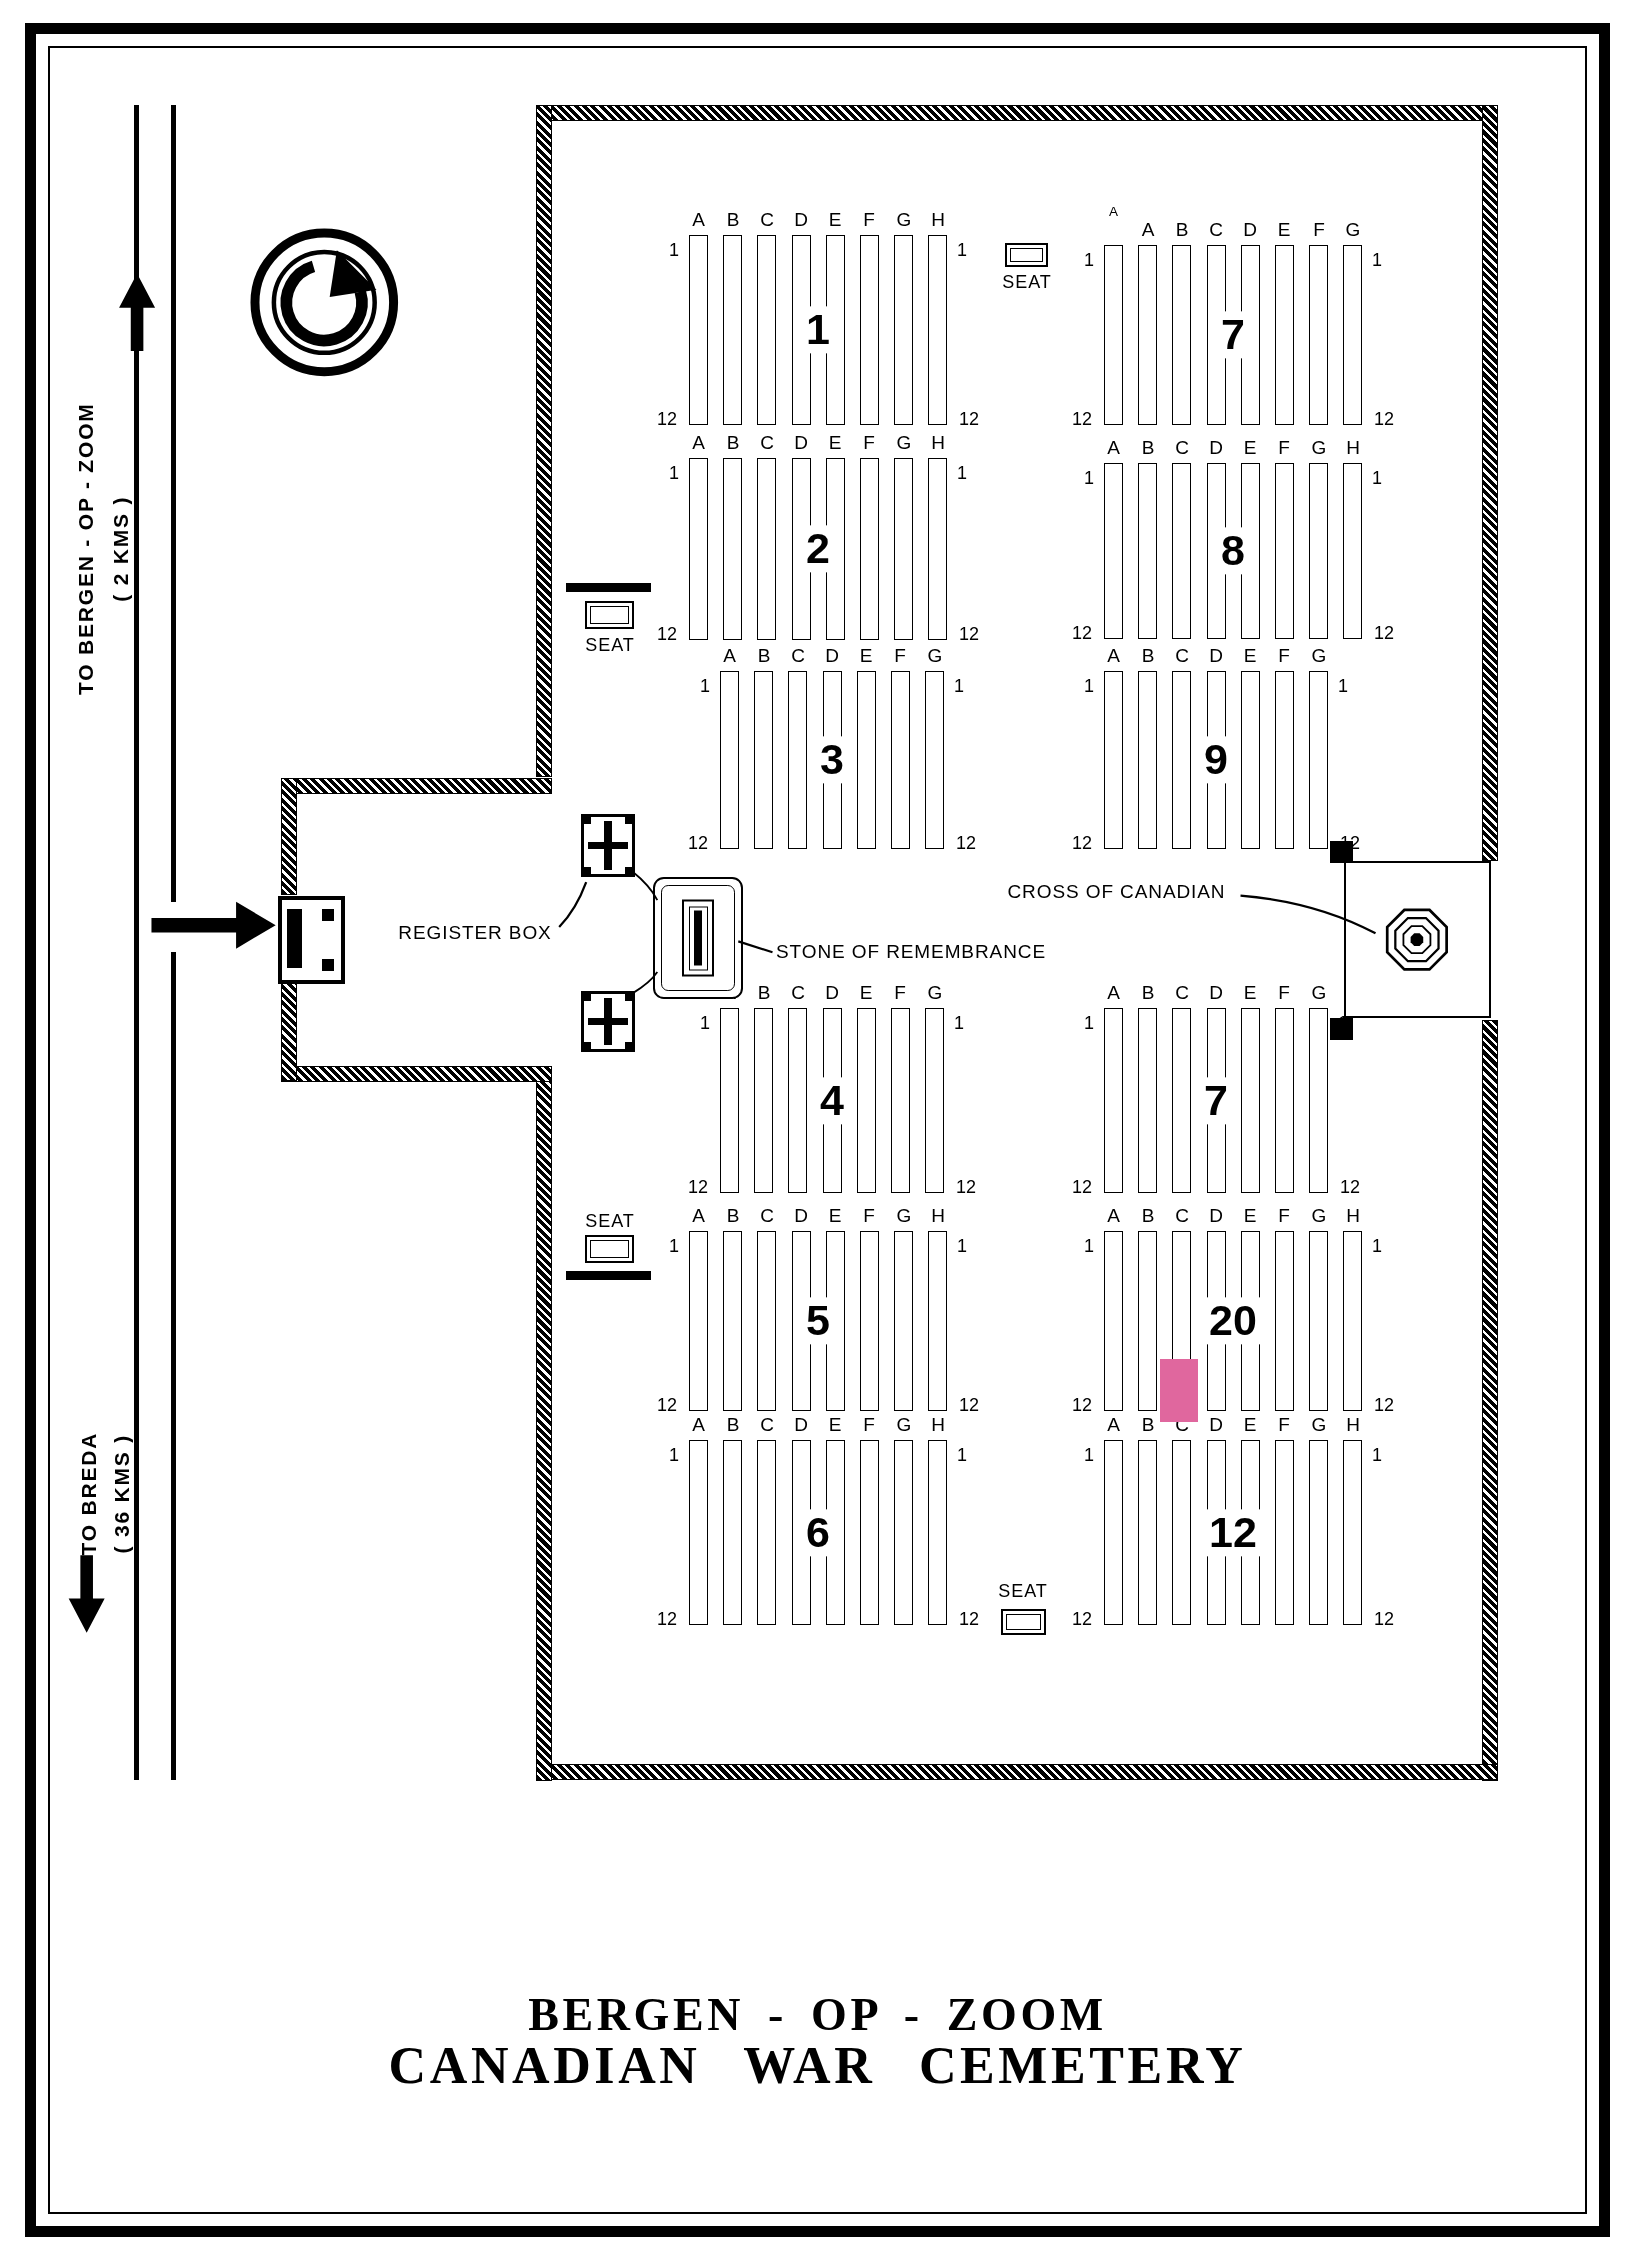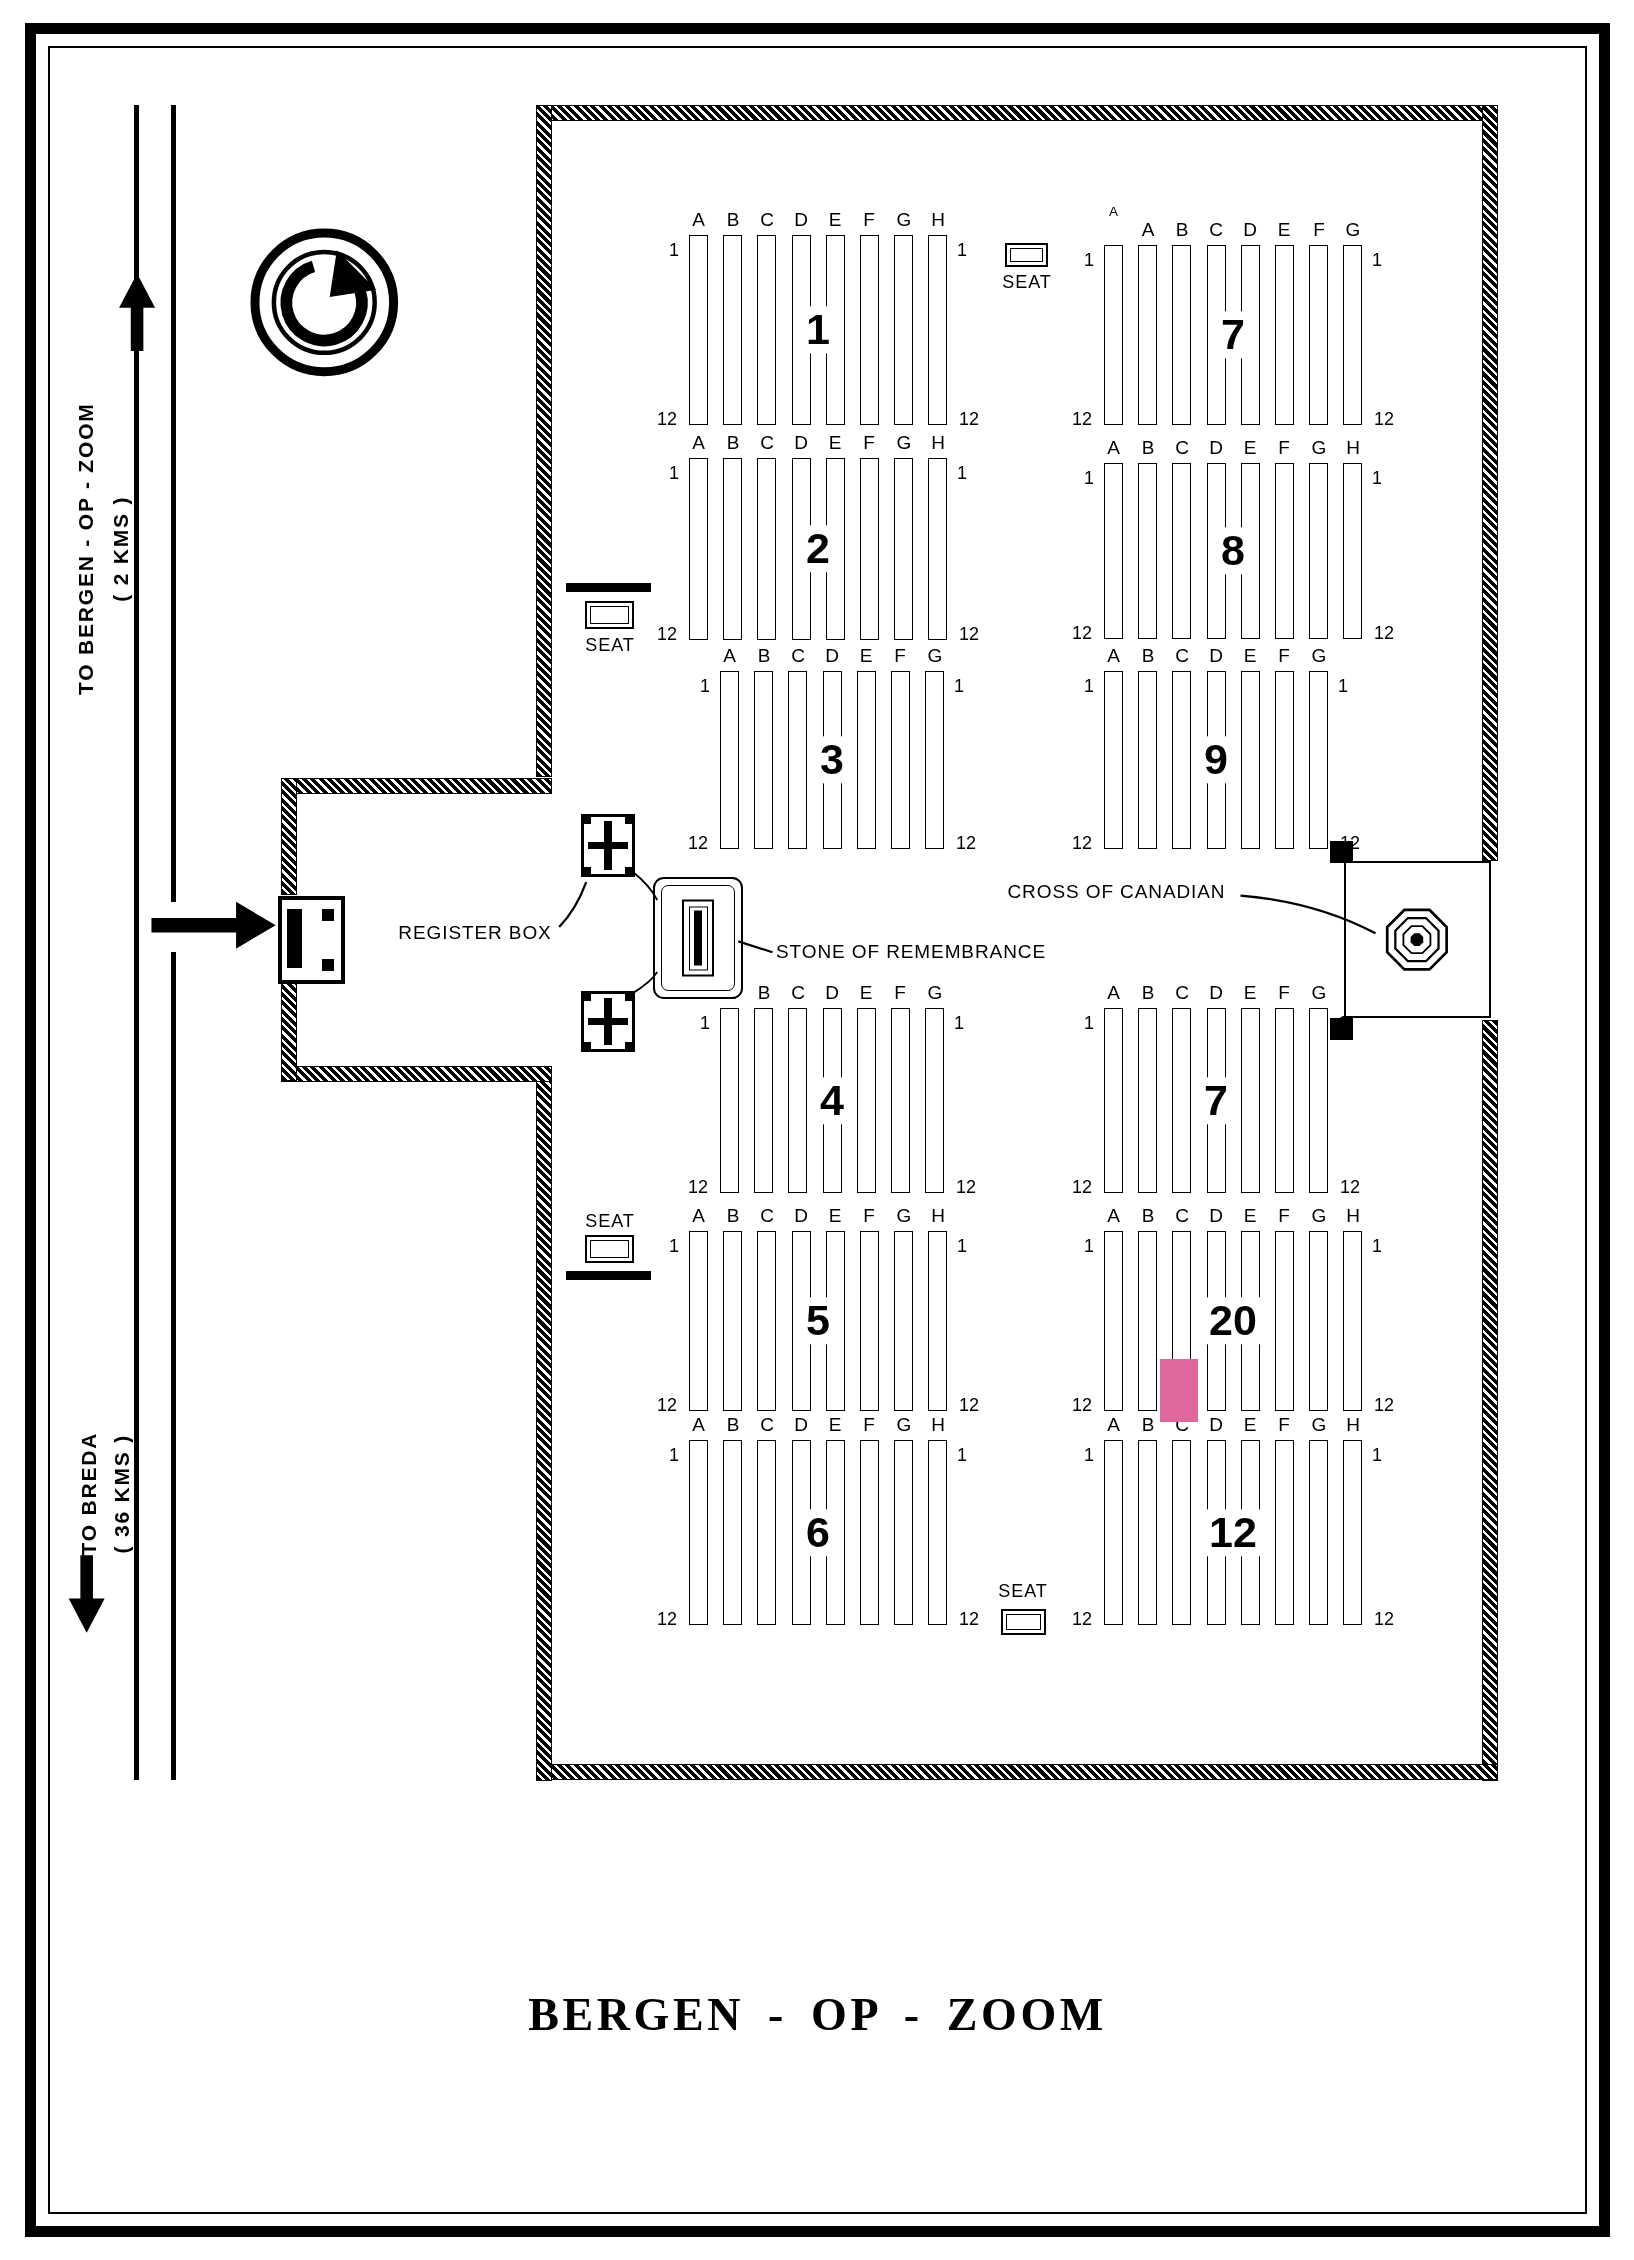--- a/index.html
+++ b/index.html
@@ -449,15 +449,16 @@
     <path d="M 702,1104 Q 722,1092 730,1080" fill="none" stroke="#000" stroke-width="2"></path>
     <g transform="translate(1574,1044)">
       <polygon points="14,33 33,14 33,-14 14,-33 -14,-33 -33,-14 -33,14 -14,33" fill="#fff" stroke="#000" stroke-width="3"></polygon>
       <polygon points="10,24 24,10 24,-10 10,-24 -10,-24 -24,-10 -24,10 -10,24" fill="none" stroke="#000" stroke-width="2.5"></polygon>
       <polygon points="6,15 15,6 15,-6 6,-15 -6,-15 -15,-6 -15,6 -6,15" fill="none" stroke="#000" stroke-width="2"></polygon>
       <polygon points="3,7 7,3 7,-3 3,-7 -3,-7 -7,-3 -7,3 -3,7" fill="#000"></polygon>
     </g>
   </svg>
 
   <div class="title title1">BERGEN - OP - ZOOM</div>
+  <div class="title title2">CANADIAN WAR CEMETERY</div>
 
 </div>
 
 
 </body></html>

